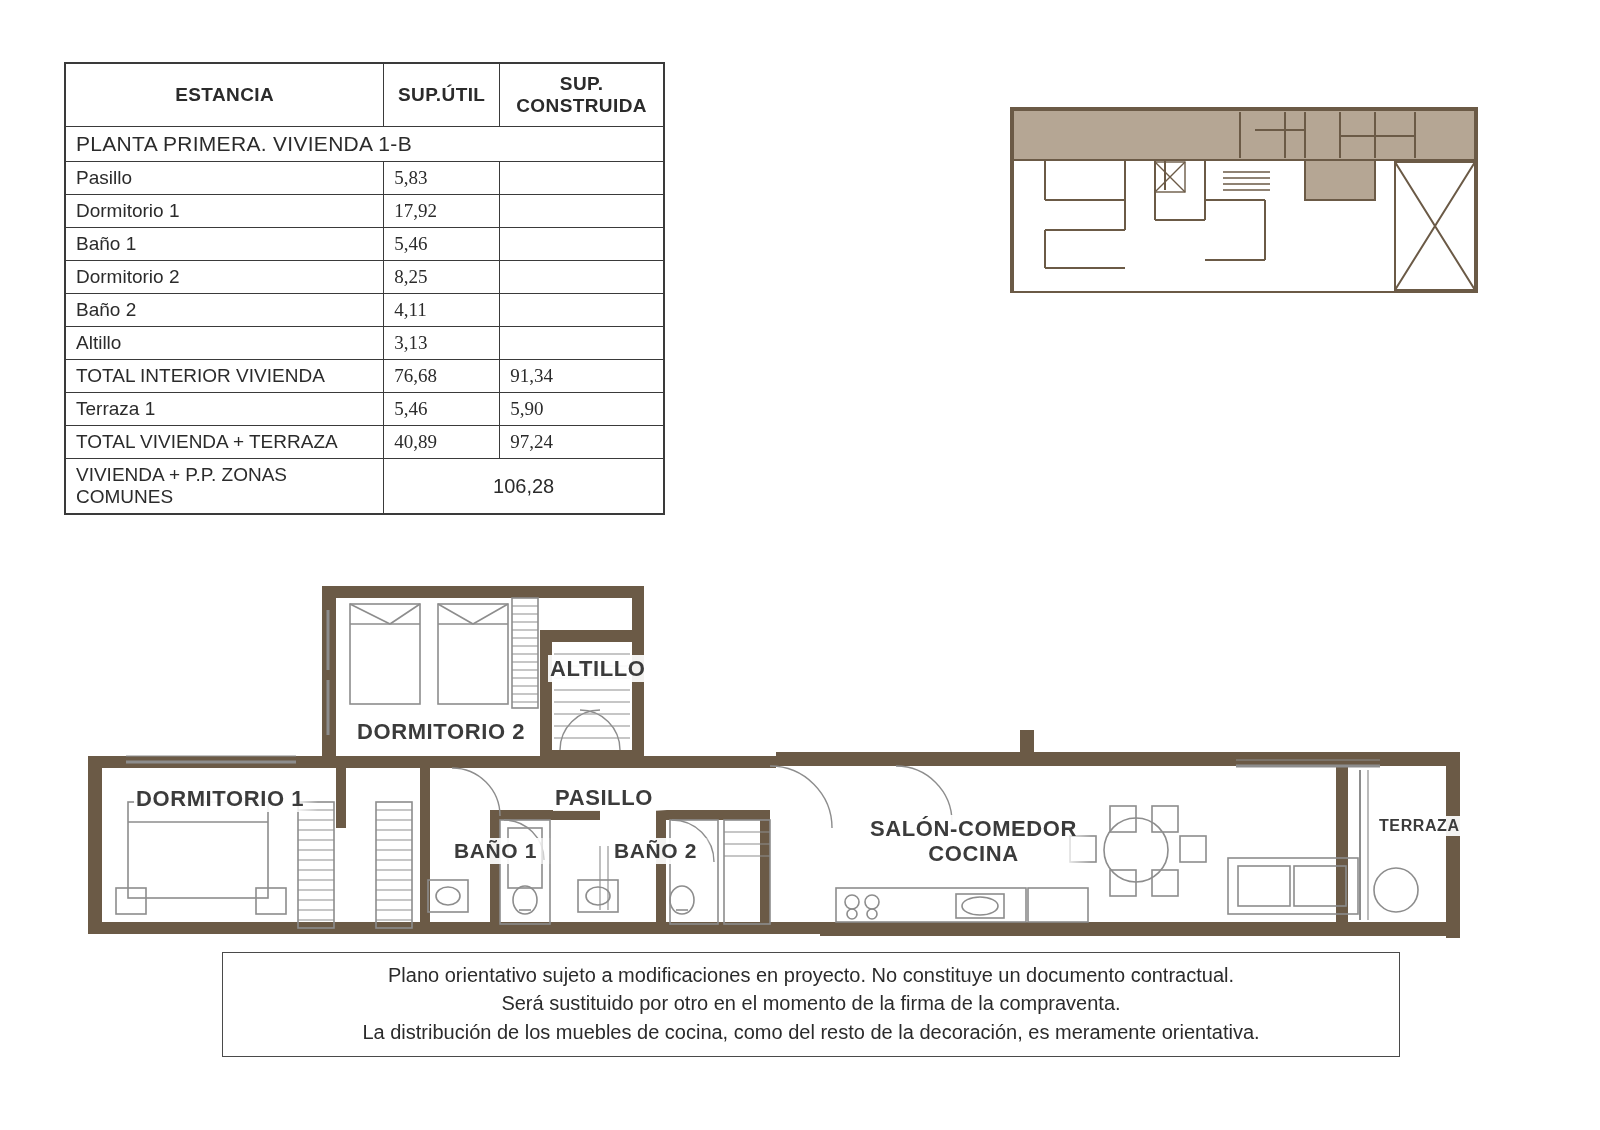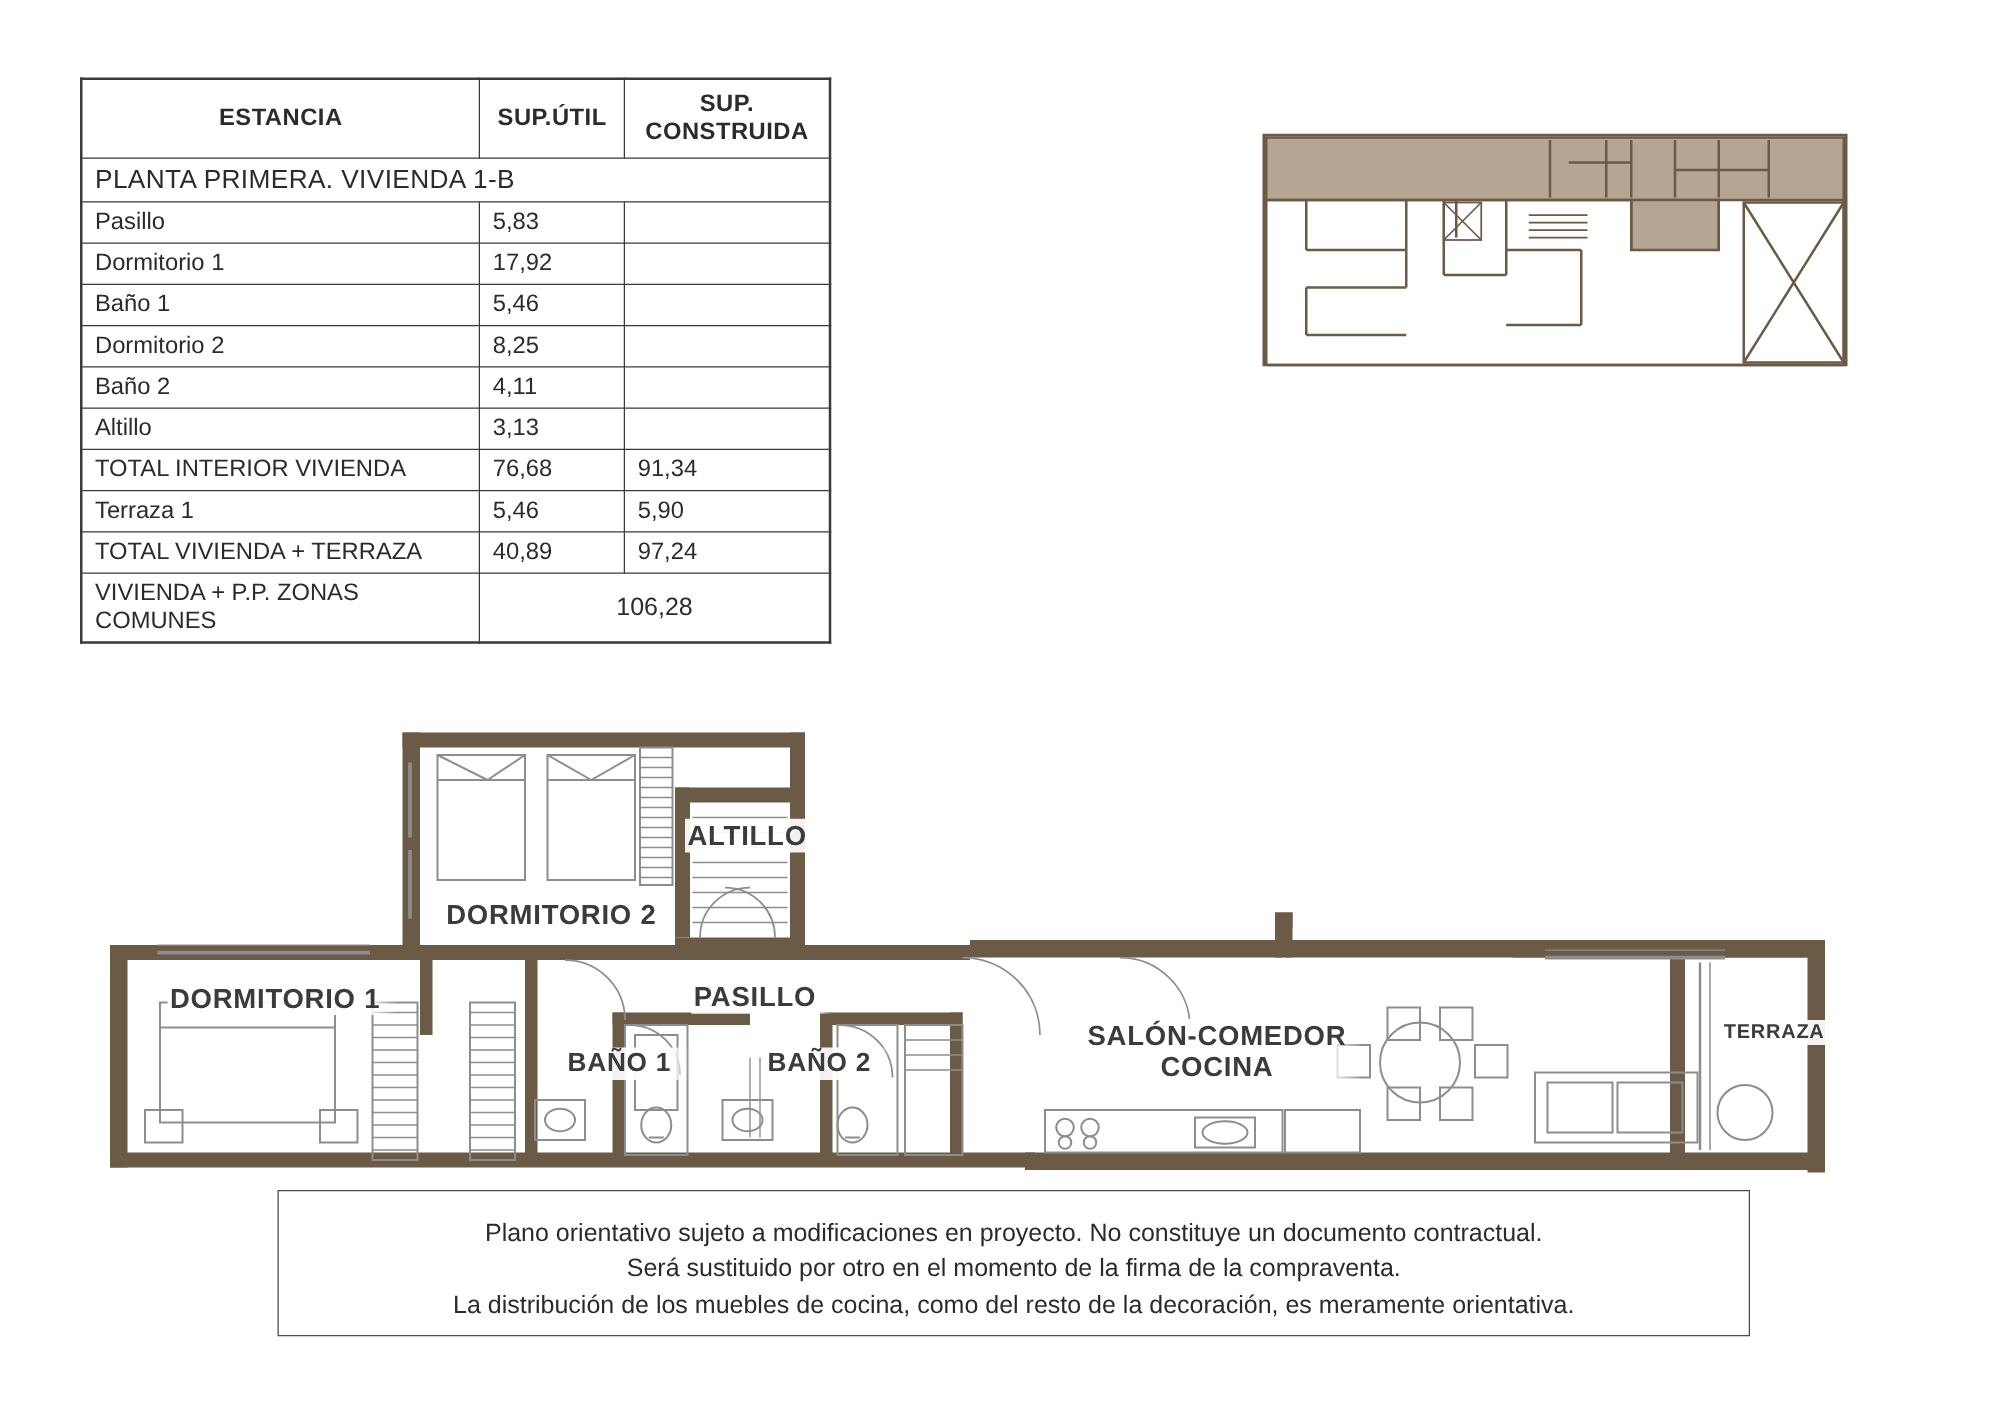--- a/index.html
+++ b/index.html
@@ -37,21 +37,21 @@
   #areas-table th {
     text-align: center;
     font-weight: bold;
     font-size: 19px;
     letter-spacing: .4px;
     padding: 9px 6px;
   }
   .col-name  { width: 396px; }
   .col-util  { width: 110px; text-align: center !important; }
   .col-const { width: 160px; text-align: center !important; }
-  .num { text-align: right; }
+  .num { text-align: right; font-family: Liberation Serif, serif; }
   .row-head td {
     font-weight: bold;
     font-size: 21px;
     letter-spacing: .3px;
     padding: 9px 10px;
   }
   .bold td { font-weight: bold; }
   .span-center {
     text-align: center !important;
     font-weight: bold;
@@ -91,21 +91,21 @@
   }
 
   
   #disclaimer {
     position: absolute;
     left: 222px;
     top: 952px;
     width: 1178px;
     border: 1.5px solid #4a4a4a;
     background: #fff;
-    padding: 20px 12px 10px 12px;
+    padding: 8px 12px 10px 12px;
     box-sizing: border-box;
   }
   #disclaimer p {
     margin: 0;
     text-align: center;
     font-size: 20px;
     color: #2b2b2b;
     line-height: 1.42;
   }
 </style>

